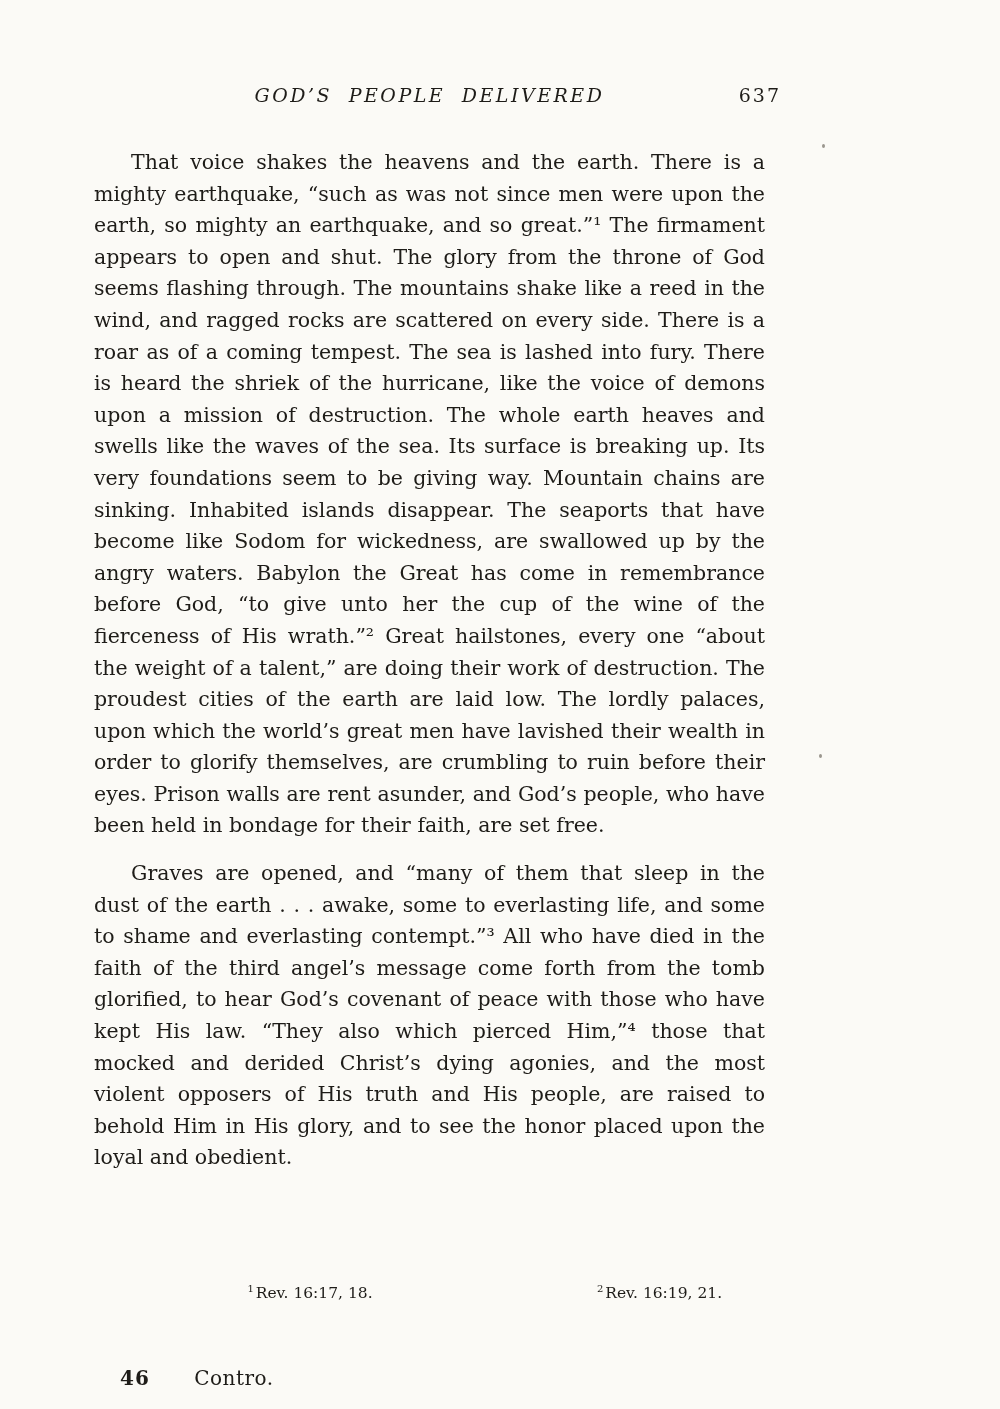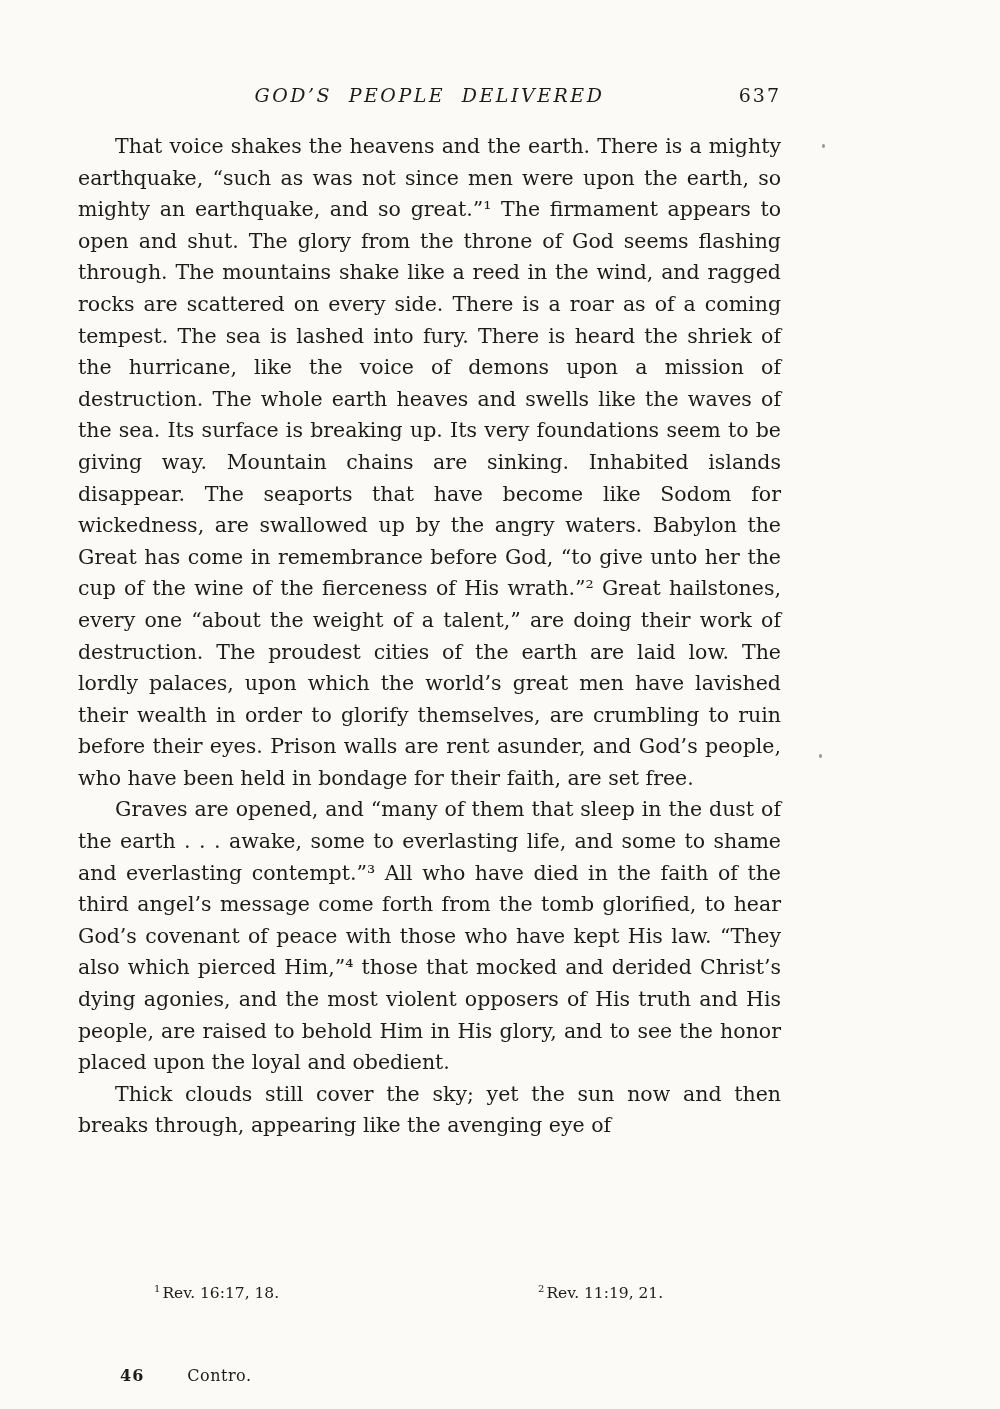--- a/index.html
+++ b/index.html
@@ -42,46 +42,47 @@
   .text-block {
     position: absolute;
     top: 131px;
     left: 78px;
     width: 703px;
     font-size: 20.5px;
     line-height: 31.6px;
     text-align: justify;
     text-align-last: left;
   }
-  .para { margin: 0; text-indent: 37px; }
+  .para { margin: 16px; text-indent: 37px; }
 
   .footnotes {
     position: absolute;
     top: 1281px;
     left: 78px;
     width: 703px;
     font-size: 15.5px;
     line-height: 25px;
     display: grid;
     grid-template-columns: 388px 315px;
+    text-align: center;
   }
   .fn-left  { padding-left: 76px; }
   .fn-right { padding-left: 72px; }
   .fn-marker {
     font-size: 10px;
     vertical-align: super;
     line-height: 0;
     margin-right: 2px;
   }
 
   .page-foot {
     position: absolute;
     top: 1366px;
     left: 120px;
-    font-size: 16px;
+    font-size: 20px;
   }
   .signature { font-weight: bold; letter-spacing: 1px; }
   .catchword { margin-left: 38px; letter-spacing: 0.5px; }
 
   .speck {
     position: absolute;
     background: #9a968e;
     border-radius: 50%;
   }
   .speck-1 { left: 822px; top: 144px; width: 3px; height: 4px; }
@@ -93,29 +94,28 @@
 <div class="page">
 
   <header class="running-head">
     <span class="head-title">GOD’S  PEOPLE  DELIVERED</span>
     <span class="folio">637</span>
   </header>
 
   <main class="text-block">
     <p class="para">That voice shakes the heavens and the earth.  There is a mighty earthquake, “such as was not since men were upon the earth, so mighty an earthquake, and so great.”¹ The firmament appears to open and shut.  The glory from the throne of God seems flashing through.  The mountains shake like a reed in the wind, and ragged rocks are scattered on every side.  There is a roar as of a coming tempest.  The sea is lashed into fury.  There is heard the shriek of the hurricane, like the voice of demons upon a mission of destruction.  The whole earth heaves and swells like the waves of the sea.  Its surface is breaking up.  Its very foundations seem to be giving way.  Mountain chains are sinking.  Inhabited islands disappear.  The seaports that have become like Sodom for wickedness, are swallowed up by the angry waters.  Babylon the Great has come in remembrance before God, “to give unto her the cup of the wine of the fierceness of His wrath.”²  Great hailstones, every one “about the weight of a talent,” are doing their work of destruction.  The proudest cities of the earth are laid low.  The lordly palaces, upon which the world’s great men have lavished their wealth in order to glorify themselves, are crumbling to ruin before their eyes. Prison walls are rent asunder, and God’s people, who have been held in bondage for their faith, are set free.</p>
     <p class="para">Graves are opened, and “many of them that sleep in the dust of the earth . . . awake, some to everlasting life, and some to shame and everlasting contempt.”³  All who have died in the faith of the third angel’s message come forth from the tomb glorified, to hear God’s covenant of peace with those who have kept His law.  “They also which pierced Him,”⁴ those that mocked and derided Christ’s dying agonies, and the most violent opposers of His truth and His people, are raised to behold Him in His glory, and to see the honor placed upon the loyal and obedient.</p>
-    <p class="para">Thick clouds still cover the sky; yet the sun now and then breaks through, appearing like the avenging eye of</p>
   </main>
 
   <section class="footnotes">
     <div class="footnote fn-left">
       <sup class="fn-marker">1</sup><span class="fn-ref">Rev. 16:17, 18.</span>
     </div>
     <div class="footnote fn-right">
-      <sup class="fn-marker">2</sup><span class="fn-ref">Rev. 11:19, 21.</span>
+      <sup class="fn-marker">2</sup><span class="fn-ref">Rev. 16:19, 21.</span>
     </div>
   </section>
 
   <footer class="page-foot">
     <span class="signature">46</span>
     <span class="catchword">Contro.</span>
   </footer>
 
   <span class="speck speck-1"></span>
   <span class="speck speck-2"></span>

